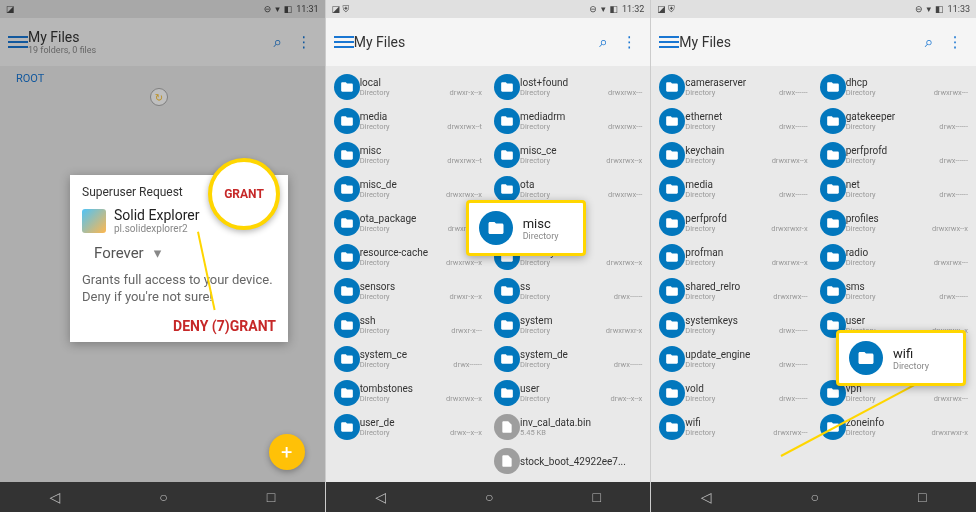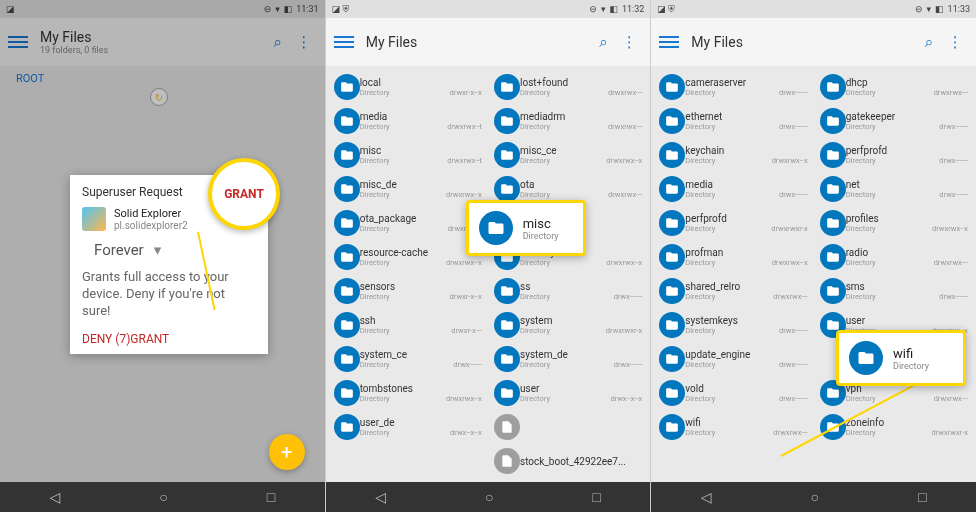--- a/index.html
+++ b/index.html
@@ -7,37 +7,37 @@
   .wrap{display:flex;width:976px;height:512px}
   .panel{flex:1;position:relative;background:#e9e9e9;border-right:1px solid #ccc;overflow:hidden}
   .panel:last-child{border-right:none}
   
   .statusbar{height:18px;background:#e0e0e0;display:flex;justify-content:space-between;align-items:center;font-size:9px;color:#444;padding:0 6px}
   .statusbar .right{display:flex;gap:4px;align-items:center}
   
   .appbar{height:48px;background:#f5f5f5;display:flex;align-items:center;padding:0 8px}
   .appbar .ham{width:20px;display:flex;flex-direction:column;gap:3px;cursor:pointer}
   .appbar .ham span{height:2px;background:#1976d2}
-  .appbar .titleblock{flex:1;margin-left:12px}
+  .appbar .titleblock{flex:1;}
   .appbar .title{font-size:14px;color:#333}
   .appbar .sub{font-size:9px;color:#888}
   .appbar .iconbtn{width:26px;text-align:center;color:#1976d2;font-size:15px;cursor:pointer}
   .rootlbl{padding:6px 16px;font-size:11px;color:#1976d2}
   
   .overlay{position:absolute;inset:0;background:rgba(0,0,0,0.25)}
-  .dialog{position:absolute;left:70px;top:175px;width:198px;background:#fff;box-shadow:0 2px 10px rgba(0,0,0,0.3)}
+  .dialog{position:absolute;left:70px;top:175px;width:218px;background:#fff;box-shadow:0 2px 10px rgba(0,0,0,0.3)}
   .dialog .dtitle{padding:10px 12px 0 12px;font-size:12px;color:#333}
   .dialog .approw{display:flex;align-items:center;padding:8px 12px 4px 12px;gap:8px}
   .dialog .appicon{width:24px;height:24px;background:linear-gradient(135deg,#4fc3f7,#ffb74d);border-radius:3px}
-  .dialog .appname{font-size:11px;color:#222}
+  .dialog .appname{font-size:14px;color:#222}
   .dialog .apppkg{font-size:10px;color:#888}
   .dialog .forever{padding:6px 24px;font-size:15px;color:#555;position:relative}
   .dialog .forever::after{content:"▾";position:absolute;margin-left:10px;color:#888}
   .dialog .msg{padding:4px 12px;font-size:13px;color:#666;line-height:1.3}
-  .dialog .btnrow{display:flex;justify-content:flex-start;padding:8px 12px;font-size:12px;font-weight:normal}
+  .dialog .btnrow{display:flex;justify-content:flex-end;padding:8px 12px;font-size:14px;font-weight:bold}
   .dialog .deny{color:#c62828}
   .dialog .grant{color:#c62828}
   
   .badge{position:absolute;left:208px;top:158px;width:72px;height:72px;border-radius:50%;background:#fff;border:4px solid #ffd600;display:flex;align-items:center;justify-content:center;font-size:12px;font-weight:bold;color:#c62828;box-shadow:0 2px 6px rgba(0,0,0,0.3);z-index:5}
   .conn1{position:absolute;left:205px;top:228px;width:30px;height:80px;border-left:2px solid #ffd600;transform:rotate(-12deg);z-index:4}
   
   .grid{display:flex;flex-wrap:wrap;padding:4px 2px}
   .item{width:50%;display:flex;align-items:center;padding:4px 6px;gap:0}
   .ficon{width:26px;height:26px;border-radius:50%;background:#0277bd;display:flex;align-items:center;justify-content:center;flex-shrink:0}
   .ficon.gray{background:#9e9e9e}
@@ -421,20 +421,27 @@
               <span>drwx--x--x</span>
             </div>
           </div>
         </div>
         <div class="item">
           <div class="ficon gray">
             <svg viewBox="0 0 24 24">
               <path d="M14 2H6c-1.1 0-2 .9-2 2v16c0 1.1.9 2 2 2h12c1.1 0 2-.9 2-2V8l-6-6z"></path>
             </svg>
           </div>
+          <div class="finfo">
+            <div class="fname">inv_cal_data.bin</div>
+            <div class="fmeta">
+              <span>5.45 KB</span>
+              <span></span>
+            </div>
+          </div>
         </div>
         <div class="item" style="visibility: hidden;"></div>
         <div class="item">
           <div class="ficon gray">
             <svg viewBox="0 0 24 24">
               <path d="M14 2H6c-1.1 0-2 .9-2 2v16c0 1.1.9 2 2 2h12c1.1 0 2-.9 2-2V8l-6-6z"></path>
             </svg>
           </div>
           <div class="finfo">
             <div class="fname">stock_boot_42922ee7...</div>

